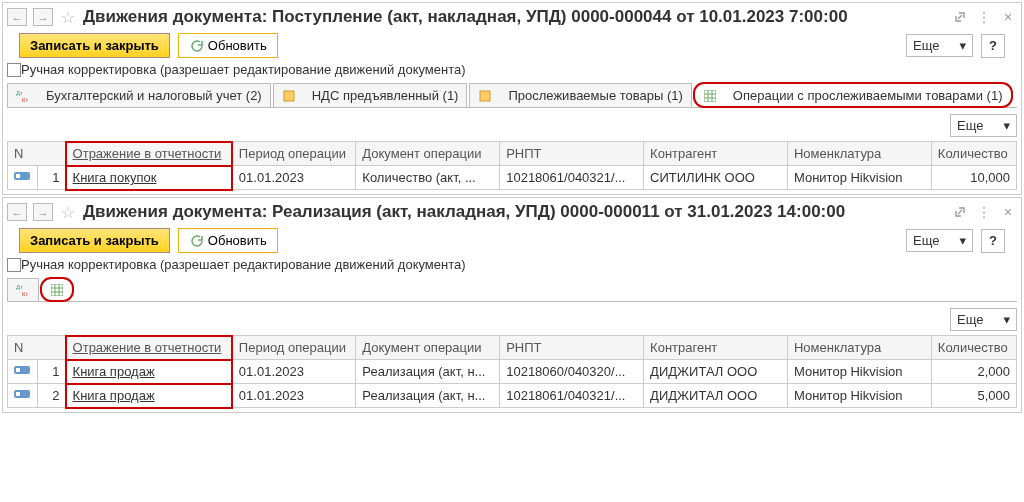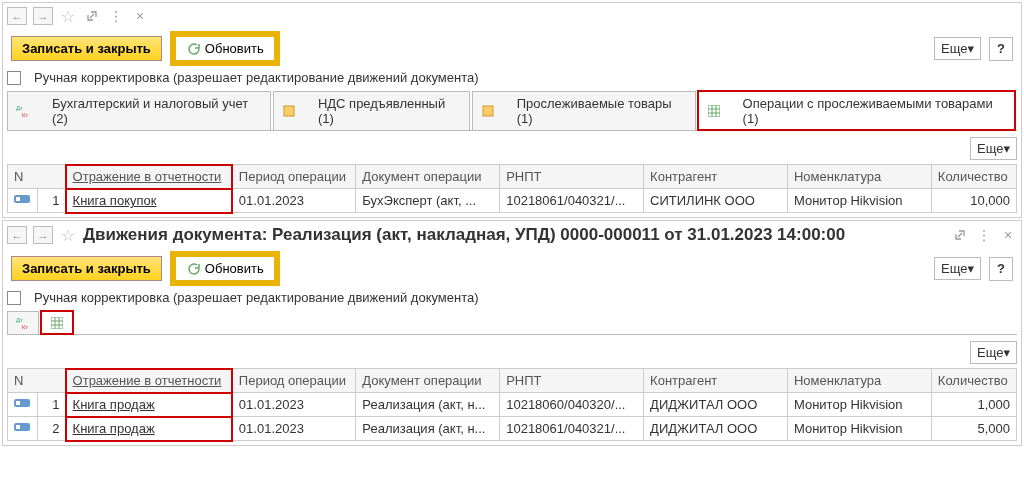--- a/index.html
+++ b/index.html
@@ -5,52 +5,53 @@
   * { box-sizing: border-box; }
   html, body { margin: 0; padding: 0; font-family: Arial, sans-serif; font-size: 13px; color: #333; background: #fff; }
   body { width: 1024px; }
   .pane { border: 1px solid #ccc; margin: 2px; padding: 2px 4px 4px 4px; }
   .titlebar { display: flex; align-items: center; gap: 6px; padding: 2px 0; }
   .navbtn { width: 20px; height: 18px; border: 1px solid #bbb; background: #f6f6f6; display: inline-flex; align-items: center; justify-content: center; font-size: 11px; color: #888; cursor: pointer; }
   .star { width: 18px; height: 18px; display: inline-flex; align-items: center; justify-content: center; color: #bbb; font-size: 16px; }
   .wtitle { font-size: 17px; font-weight: bold; flex: 1; white-space: nowrap; overflow: hidden; text-overflow: ellipsis; }
   .titleactions { display: flex; gap: 6px; }
   .iconbtn { width: 18px; height: 18px; display: inline-flex; align-items: center; justify-content: center; color: #999; font-size: 14px; cursor: pointer; }
-  .toolbar { display: flex; align-items: center; gap: 8px; margin: 4px 4px; }
+  .toolbar { display: flex; align-items: center; gap: 8px; margin: 4px 12px; }
   .btn { border: 1px solid #a88; background: #ffda4a; background: linear-gradient(#ffe47a,#ffd21f); padding: 4px 10px; font-size: 13px; font-weight: bold; cursor: pointer; }
-  .btn.plain { background: #fff; border: 6px solid #eab308; font-weight: normal; display: inline-flex; align-items: center; gap: 5px; }
+  .btn.plain { background: #fff; border: 1px solid #eab308; font-weight: normal; display: inline-flex; align-items: center; gap: 5px; }
   .spacer { flex: 1; }
-  .more { border: 1px solid #bbb; background: #fff; padding: 3px 6px; display: inline-flex; align-items: center; gap: 0; cursor: pointer; }
+  .more { border: 1px solid #bbb; background: #fff; padding: 3px 6px; display: inline-flex; align-items: center; gap: 20px; cursor: pointer; }
   .help { border: 1px solid #bbb; width: 24px; height: 24px; display: inline-flex; align-items: center; justify-content: center; font-weight: bold; cursor: pointer; }
-  .checkbox-row { display: flex; align-items: center; gap: 13px; margin: 4px 0 6px 0; }
+  .checkbox-row { display: flex; align-items: center; gap: 0; margin: 4px 0 6px 0; }
   .chk { width: 14px; height: 14px; border: 1px solid #888; background: #fff; }
   .tabs { display: flex; border-bottom: 1px solid #bbb; }
-  .tab { border: 1px solid #bbb; border-bottom: none; padding: 4px 8px; background: #f5f5f5; display: inline-flex; align-items: center; gap: 22px; cursor: pointer; margin-right: 2px; position: relative; }
+  .tab { border: 1px solid #bbb; border-bottom: none; padding: 4px 8px; background: #f5f5f5; display: inline-flex; align-items: center; gap: 16px; cursor: pointer; margin-right: 2px; position: relative; }
   .tab.active { background: #fff; }
   .tab .ticon { width: 14px; height: 14px; display: inline-flex; align-items: center; justify-content: center; font-size: 10px; }
-  .tab.hl { outline: 2px solid #c00; outline-offset: -1px; }
+  .tab.hl { outline: 2px solid #c00; outline-offset: -1px; border-radius: 10px; }
   .subtoolbar { display: flex; margin: 6px 0 4px 0; }
   .table { width: 100%; border-collapse: collapse; }
   .table th, .table td { border: 1px solid #ccc; padding: 4px 6px; text-align: left; white-space: nowrap; overflow: hidden; text-overflow: ellipsis; }
   .table th { background: #f5f5f5; font-weight: normal; color: #555; }
   .hl-col { outline: 2px solid #c00; outline-offset: -1px; text-decoration: underline; }
   td.num { text-align: right; }
   .rowicon { width: 16px; height: 12px; display: inline-block; }
   .watermark { position: absolute; left: 300px; top: 230px; font-size: 28px; color: #d0d5da; pointer-events: none; }
   .watermark2 { position: absolute; left: 390px; top: 285px; font-size: 15px; color: #d9dde1; pointer-events: none; letter-spacing: 3px; }
   svg { display: block; }
 </style>
 </head>
 <body>
 
 <div class="pane">
   <div class="titlebar">
     <span class="navbtn">←</span>
     <span class="navbtn">→</span>
     <span class="star">☆</span>
+    <span class="wtitle">Движения документа: Поступление (акт, накладная, УПД) 0000-000044 от 10.01.2023 7:00:00</span>
     <span class="titleactions">
       <span class="iconbtn">
         <svg width="14" height="14" viewBox="0 0 14 14">
             <path d="M5 9l4-4M6 3h5v5M8 11H3V6" stroke="#999" fill="none" stroke-width="1.3"></path>
           </svg>
       </span>
       <span class="iconbtn">⋮</span>
       <span class="iconbtn">×</span>
     </span>
   </div>
@@ -151,21 +152,21 @@
       <th>Количество</th>
     </tr>
     <tr>
       <td><span class="rowicon"><svg width="16" height="12">
                 <rect x="0" y="2" width="16" height="8" rx="2" fill="#69c"></rect>
                 <rect x="2" y="4" width="4" height="4" fill="#fff"></rect>
               </svg></span></td>
       <td class="num">1</td>
       <td class="hl-col">Книга покупок</td>
       <td>01.01.2023</td>
-      <td>БухЭксперт (акт, ...</td>
+      <td>Количество (акт, ...</td>
       <td>10218061/040321/...</td>
       <td>СИТИЛИНК ООО</td>
       <td>Монитор Hikvision</td>
       <td class="num">10,000</td>
     </tr>
   </tbody>
     </table>
 </div>
 
 <div class="pane" style="position:relative">
@@ -270,21 +271,21 @@
                 <rect x="0" y="2" width="16" height="8" rx="2" fill="#69c"></rect>
                 <rect x="2" y="4" width="4" height="4" fill="#fff"></rect>
               </svg></span></td>
       <td class="num">1</td>
       <td class="hl-col">Книга продаж</td>
       <td>01.01.2023</td>
       <td>Реализация (акт, н...</td>
       <td>10218060/040320/...</td>
       <td>ДИДЖИТАЛ ООО</td>
       <td>Монитор Hikvision</td>
-      <td class="num">1,000</td>
+      <td class="num">2,000</td>
     </tr>
     <tr>
       <td><span class="rowicon"><svg width="16" height="12">
                 <rect x="0" y="2" width="16" height="8" rx="2" fill="#69c"></rect>
                 <rect x="2" y="4" width="4" height="4" fill="#fff"></rect>
               </svg></span></td>
       <td class="num">2</td>
       <td class="hl-col">Книга продаж</td>
       <td>01.01.2023</td>
       <td>Реализация (акт, н...</td>

